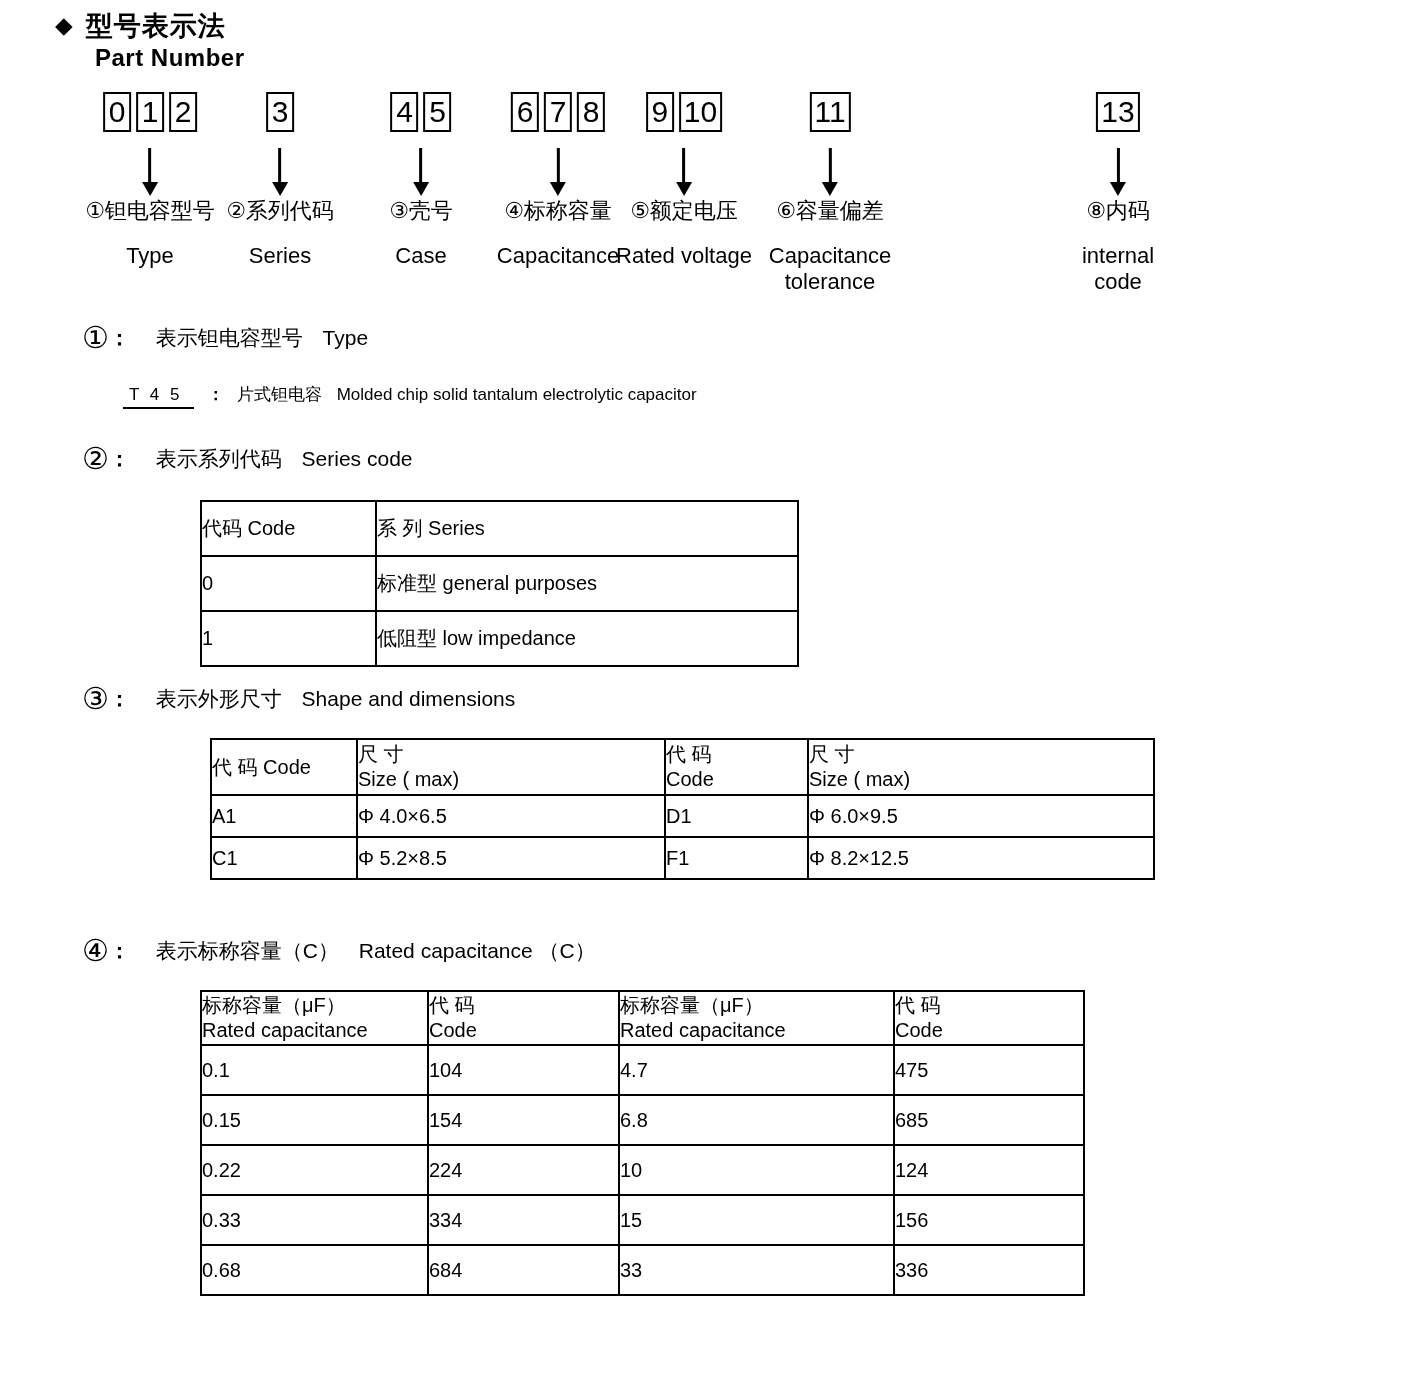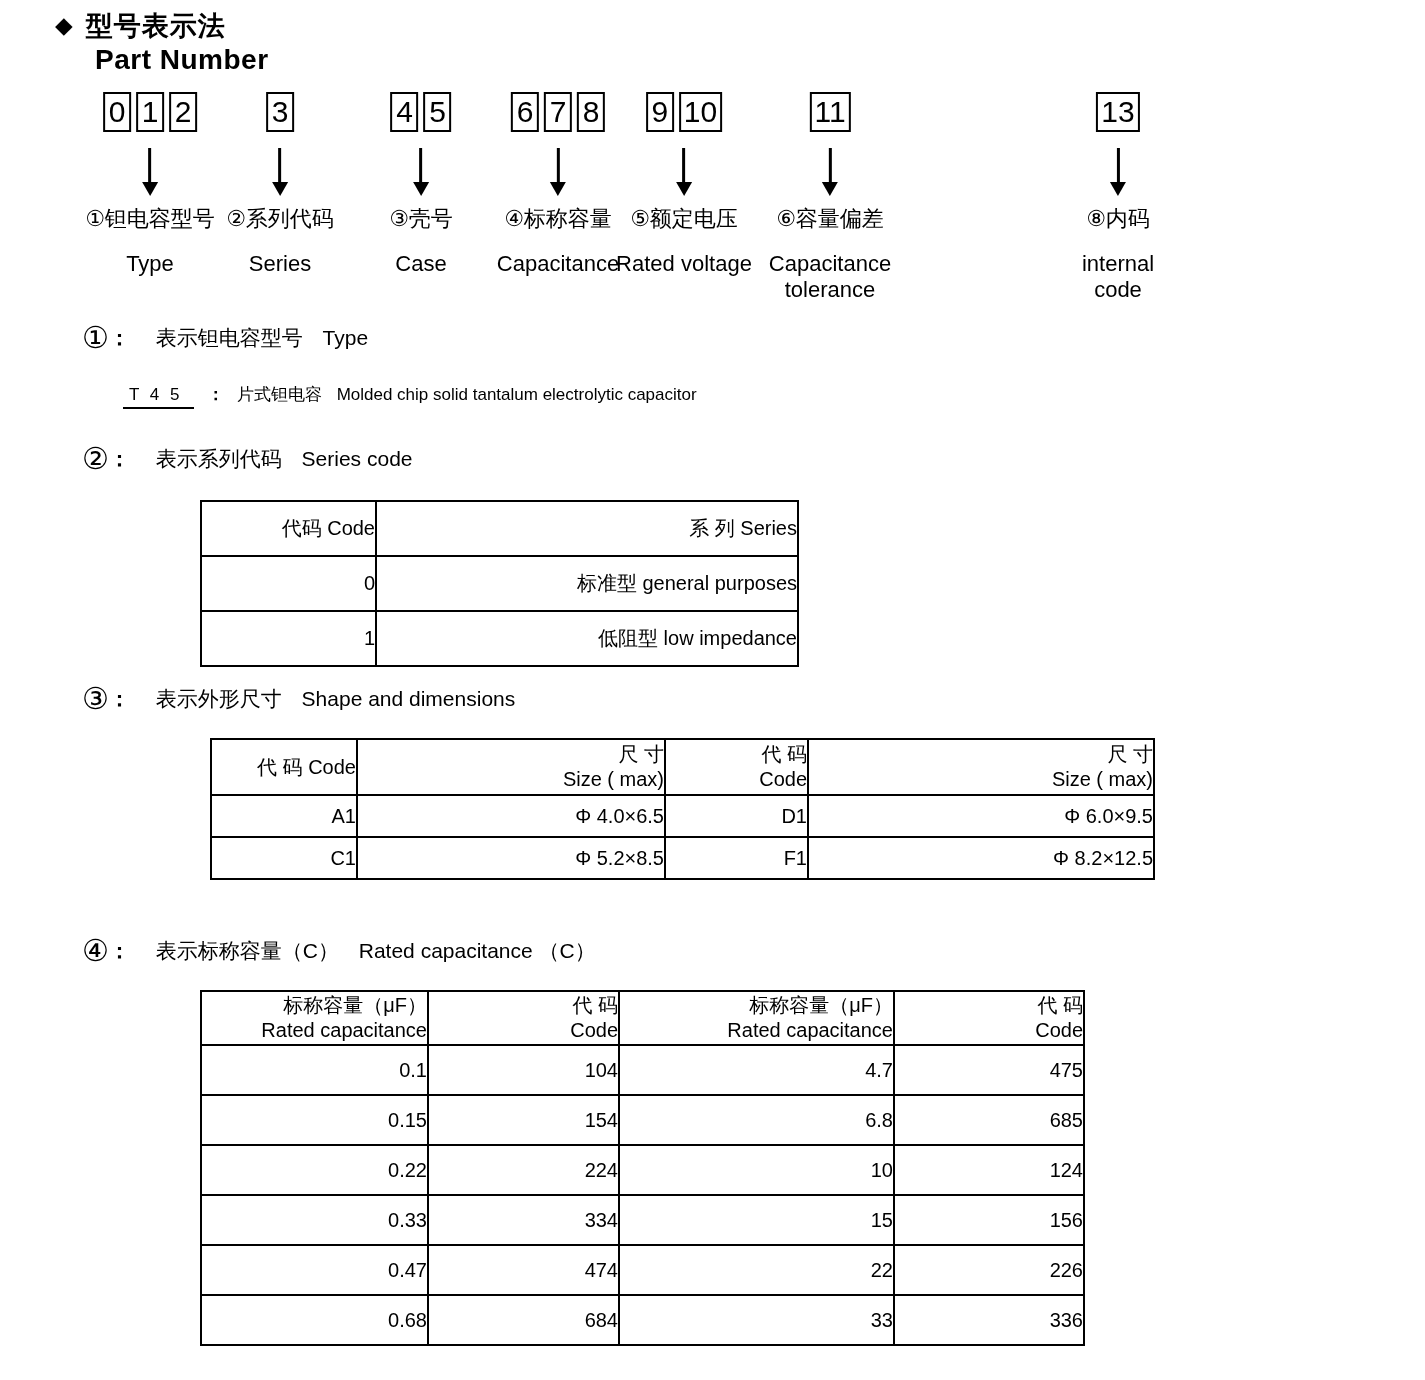--- a/index.html
+++ b/index.html
@@ -5,36 +5,36 @@
   html,body { margin:0; padding:0; background:#ffffff; }
   #page {
     position:relative; width:1302px; height:1380px; background:#ffffff;
     font-family:"Liberation Sans","DejaVu Sans",sans-serif; color:#000;
     overflow:hidden;
   }
 
   
   .doc-title { position:absolute; left:55px; top:8px; font-size:27px; font-weight:bold; letter-spacing:1px; }
   .diamond   { font-size:23px; margin-right:12px; vertical-align:2px; }
-  .doc-title-en { position:absolute; left:95px; top:44px; font-size:28px; font-weight:bold; letter-spacing:0.5px; }
+  .doc-title-en { position:absolute; left:95px; top:44px; font-size:24px; font-weight:bold; letter-spacing:0.5px; }
 
   
   .pn-group {
     position:absolute; top:92px; transform:translateX(-50%);
     display:flex; flex-direction:column; align-items:center;
   }
   .pn-boxes { display:flex; gap:5px; height:40px; }
   .digit-box {
     min-width:18px; padding:0 3px; height:36px; border:2px solid #000;
     font-size:30px; line-height:36px; text-align:center;
   }
   .pn-arrow { margin-top:16px; height:48px; display:flex; flex-direction:column; align-items:center; }
   .pn-arrow .stem { width:3px; height:34px; background:#000; }
   .pn-arrow .head { width:0; height:0; border-left:8px solid transparent; border-right:8px solid transparent; border-top:14px solid #000; }
-  .pn-label-cn { margin-top:8px;  font-size:22px; white-space:nowrap; }
+  .pn-label-cn {  font-size:22px; white-space:nowrap; }
   .pn-label-en { margin-top:17px; font-size:22px; white-space:pre-line; text-align:center; line-height:26px; }
 
   
   .sec-heading { position:absolute; left:82px; font-size:21px; white-space:nowrap; }
   .circ  { font-size:30px; vertical-align:-3px; }
   .colon { font-size:21px; font-weight:bold; }
   .h-cn  { margin-left:20px; }
   .h-en  { margin-left:14px; }
 
   
@@ -43,21 +43,21 @@
   .colon2 { margin-left:8px; font-weight:bold; }
   .d-cn   { margin-left:8px; }
   .d-en   { margin-left:10px; }
 
   
   table.doc-table {
     position:absolute; border-collapse:collapse; table-layout:fixed;
     font-size:20px;
   }
   table.doc-table th, table.doc-table td {
-    border:2px solid #000; text-align:right; vertical-align:middle;
+    border:2px solid #000; text-align:left; vertical-align:middle;
     font-weight:normal; padding:0; overflow:hidden;
   }
   table.doc-table th div { line-height:25px; }
 
   #series-table { left:200px; top:500px; }
   #series-table th, #series-table td { height:53px; }
 
   #shape-table { left:210px; top:738px; }
   #shape-table thead th { height:54px; }
   #shape-table tbody td { height:40px; }
@@ -304,26 +304,20 @@
           <td>10</td>
           <td>124</td>
         </tr>
         <tr>
           <td>0.33</td>
           <td>334</td>
           <td>15</td>
           <td>156</td>
         </tr>
         <tr>
-          <td>0.47</td>
-          <td>474</td>
-          <td>22</td>
-          <td>226</td>
-        </tr>
-        <tr>
           <td>0.68</td>
           <td>684</td>
           <td>33</td>
           <td>336</td>
         </tr>
       </tbody>
     </table>
 
 </div>
 

